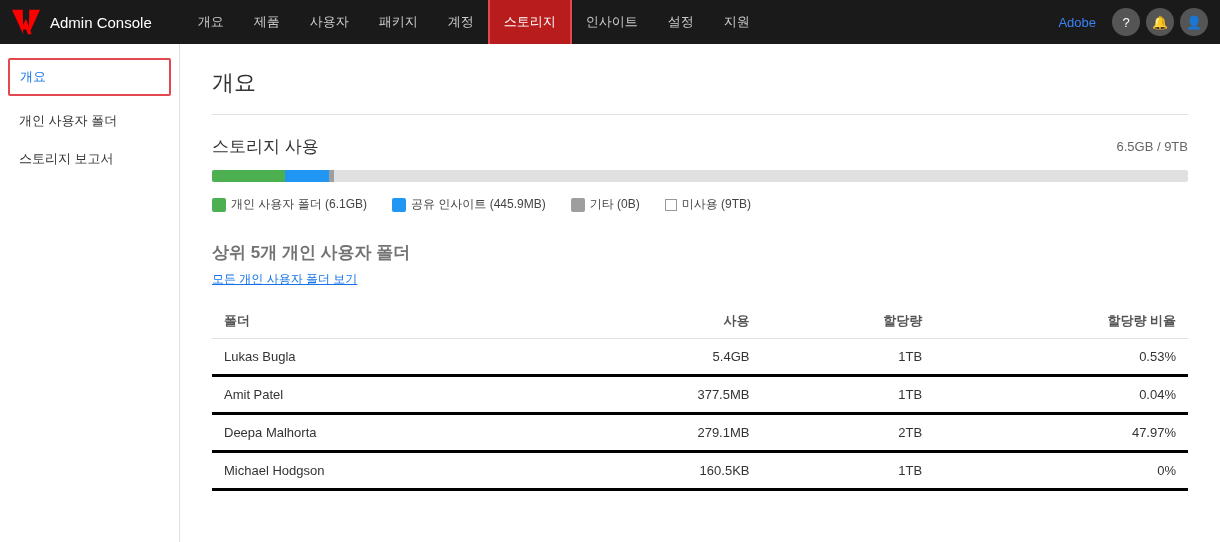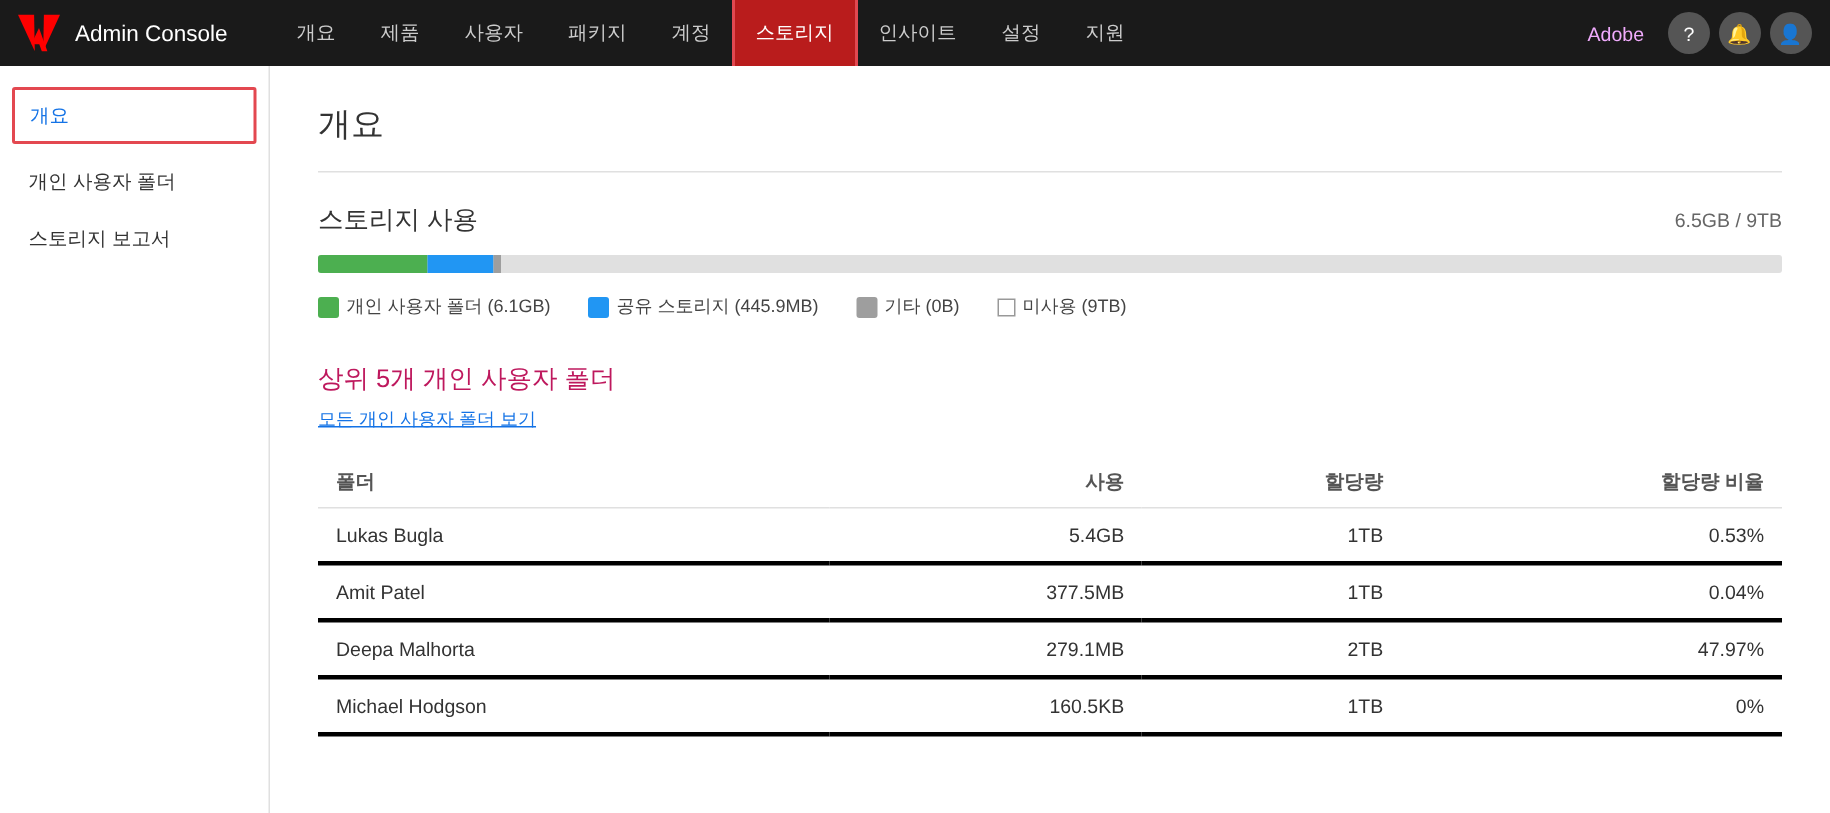--- a/index.html
+++ b/index.html
@@ -53,21 +53,21 @@
       background: #b91c1c;
       outline: 2px solid #e34850;
     }
     .nav-right {
       display: flex;
       align-items: center;
       gap: 6px;
       margin-left: auto;
     }
     .nav-right-item {
-      color: #f0abfc;
+      color: #3b82f6;
       font-size: 13px;
       padding: 4px 10px;
       cursor: pointer;
       white-space: nowrap;
       text-align: right;
     }
     .nav-right-icon {
       width: 28px;
       height: 28px;
       border-radius: 50%;
@@ -184,22 +184,22 @@
       width: 12px;
       height: 12px;
       border: 1px solid #999;
       background: #fff;
       flex-shrink: 0;
     }
 
     
     .top5-title {
       font-size: 17px;
-      font-weight: 400;
-      color: #be185d;
+      font-weight: 700;
+      color: #737373;
       margin-bottom: 6px;
     }
     .view-all-link {
       color: #1473e6;
       font-size: 12px;
       cursor: pointer;
       text-decoration: underline;
       margin-bottom: 16px;
       display: inline-block;
     }
@@ -296,21 +296,21 @@
     </div>
 
     
     <div class="legend">
       <div class="legend-item">
         <div class="legend-dot" style="background:#4caf50;"></div>
         <span>개인 사용자 폴더 (6.1GB)</span>
       </div>
       <div class="legend-item">
         <div class="legend-dot" style="background:#2196f3;"></div>
-        <span>공유 스토리지 (445.9MB)</span>
+        <span>공유 인사이트 (445.9MB)</span>
       </div>
       <div class="legend-item">
         <div class="legend-dot" style="background:#9e9e9e;"></div>
         <span>기타 (0B)</span>
       </div>
       <div class="legend-item">
         <div class="legend-dot-outline"></div>
         <span>미사용 (9TB)</span>
       </div>
     </div>

